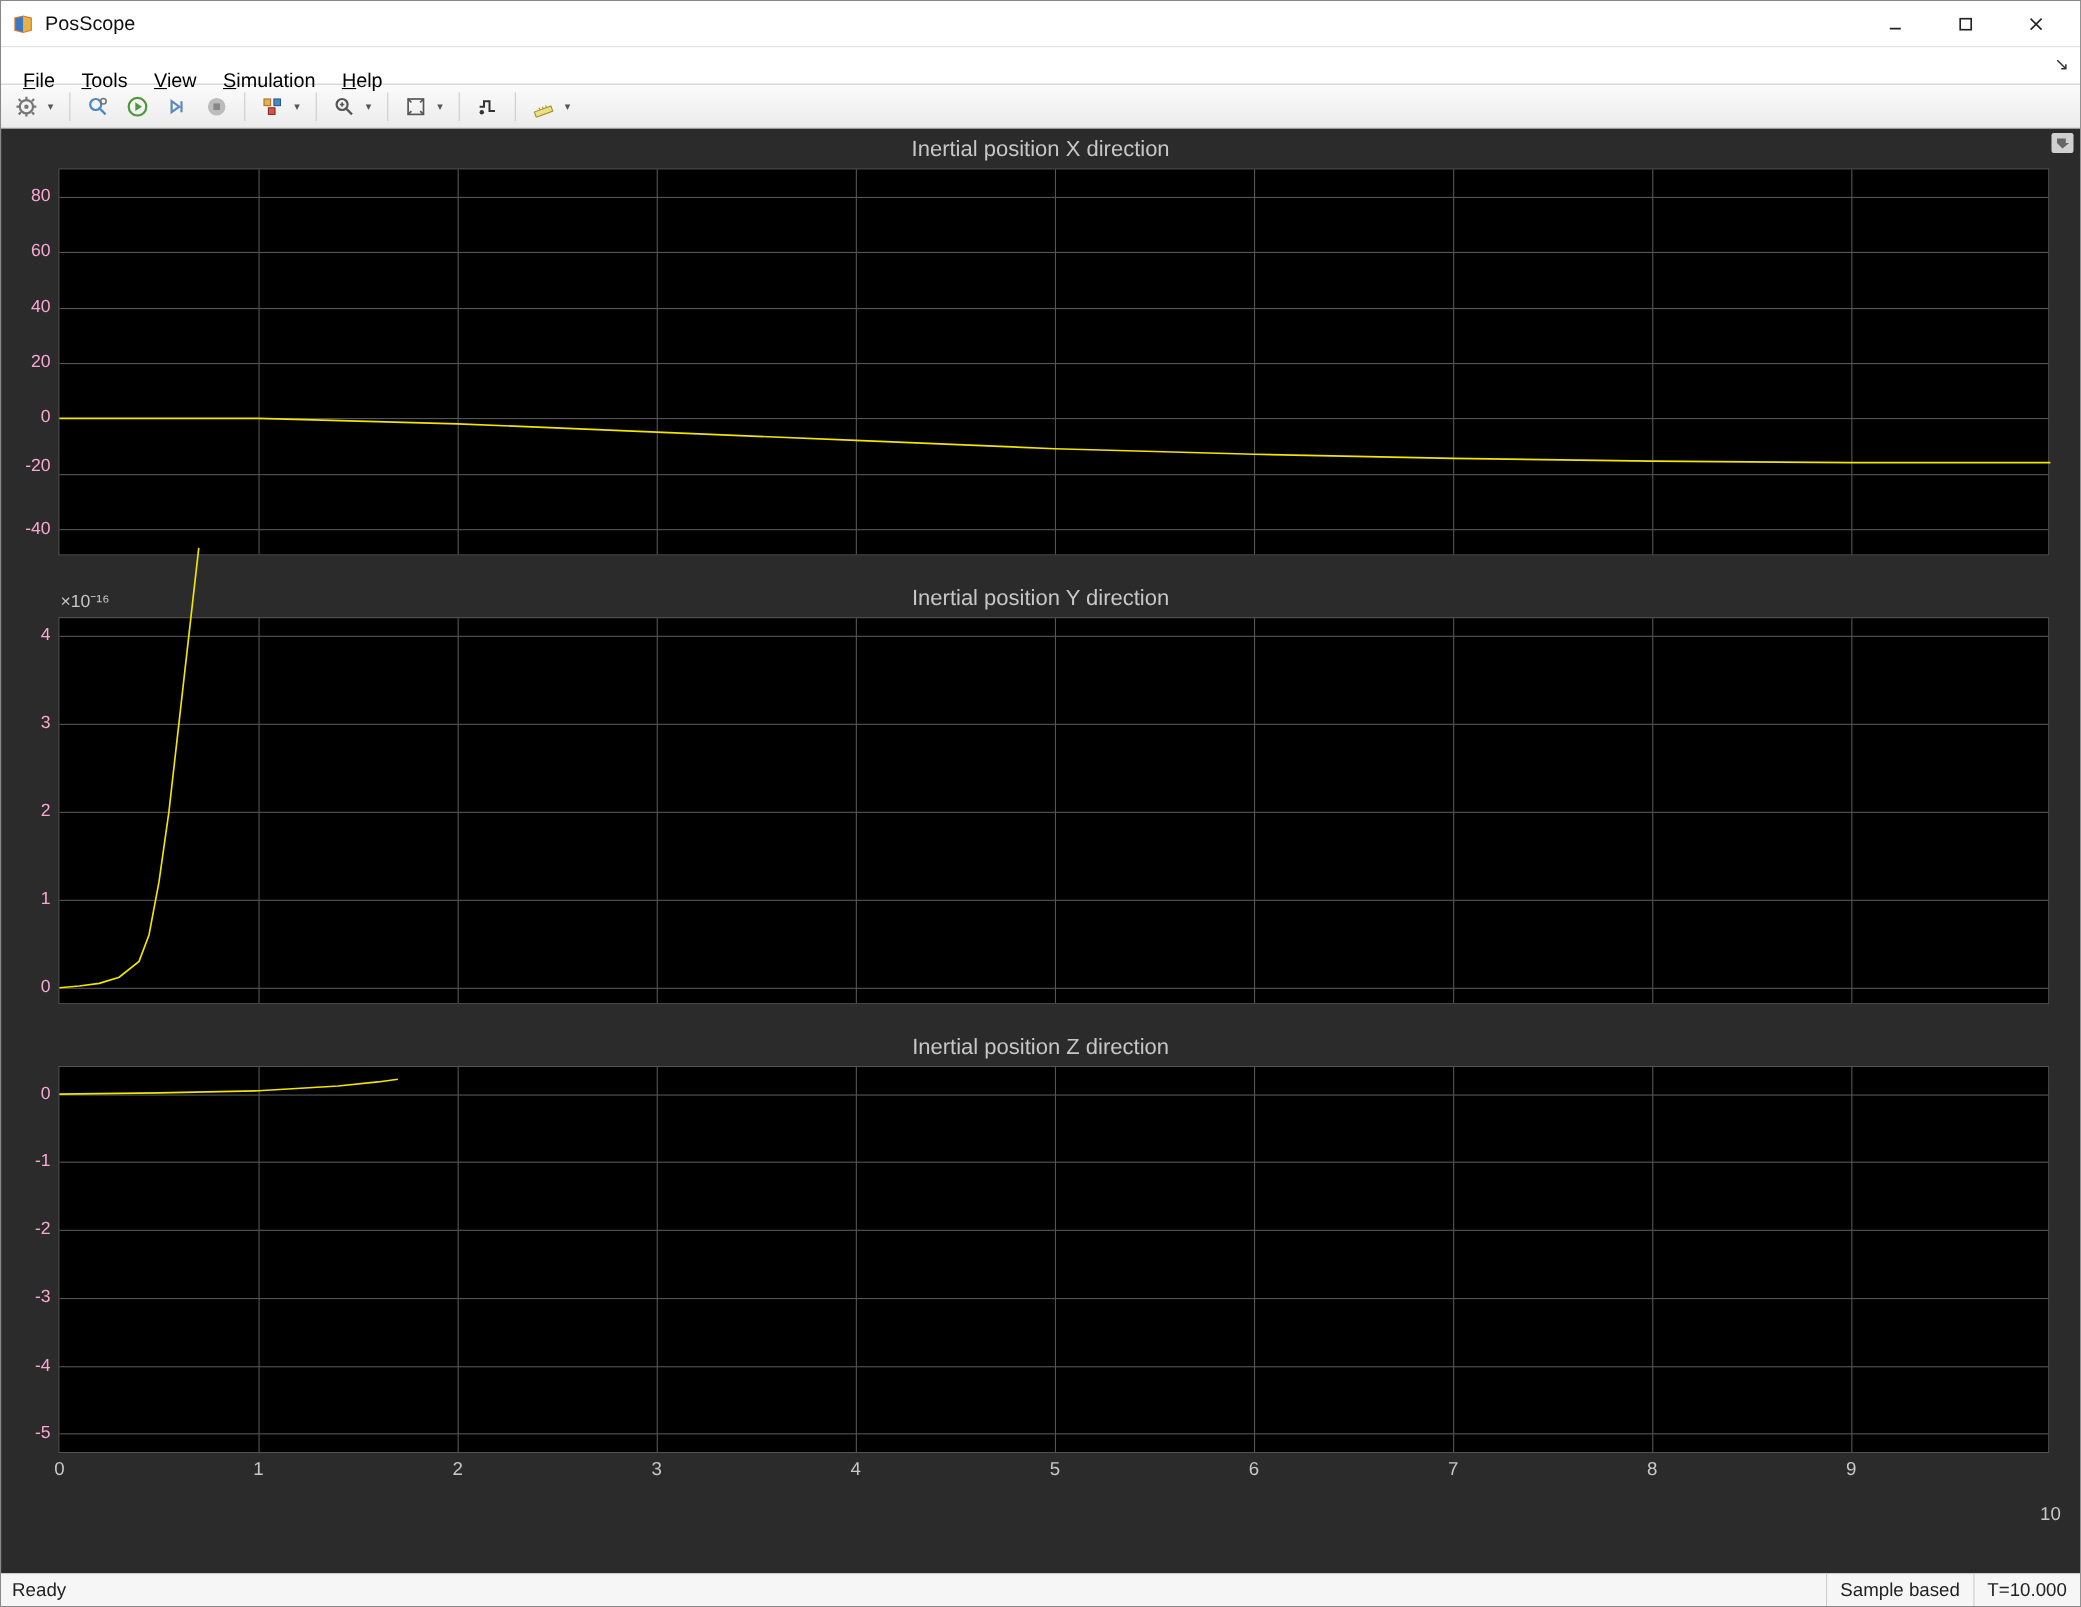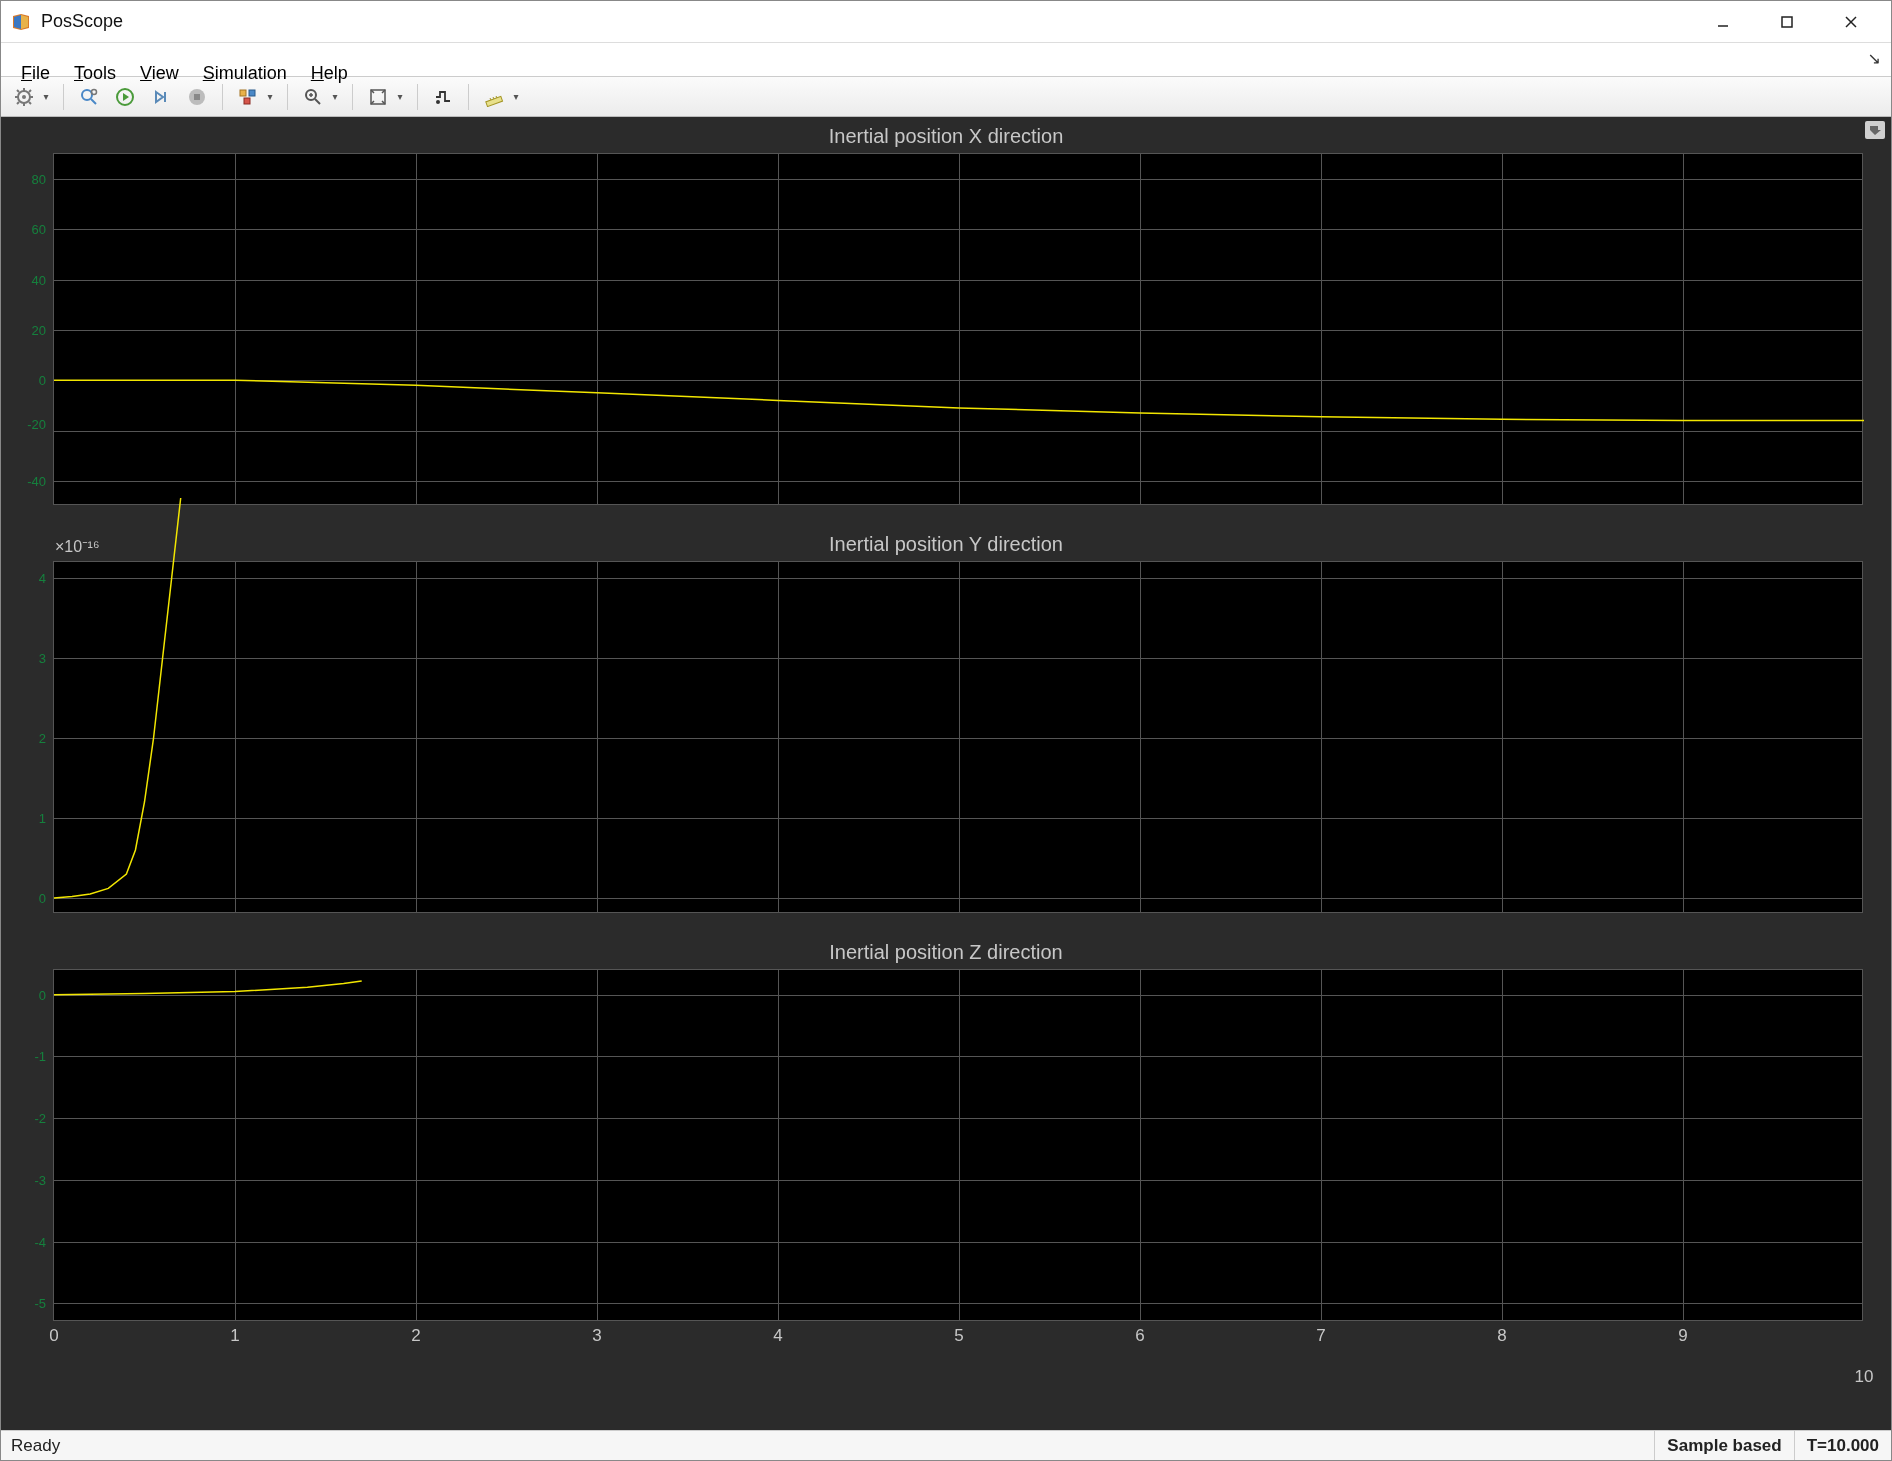--- a/index.html
+++ b/index.html
@@ -118,22 +118,22 @@
   .gridline-v, .gridline-h {
     position: absolute;
     background: #555;
   }
   .gridline-v { width: 1px; top: 0; bottom: 0; }
   .gridline-h { height: 1px; left: 0; right: 0; }
   .ytick {
     position: absolute;
     right: 100%;
     transform: translateY(-50%);
-    color: #15803d;
-    font-size: 13px;
+    color: #f9a8d4;
+    font-size: 16px;
     padding-right: 8px;
     white-space: nowrap;
   }
   .xtick {
     position: absolute;
     top: 100%;
     transform: translateX(-50%);
     color: #c7c7c7;
     font-size: 17px;
     padding-top: 6px;
@@ -162,21 +162,21 @@
     display: flex;
     align-items: center;
     font-size: 17px;
     color: #222;
   }
   .statusbar .status-left { padding-left: 10px; flex: 1; }
   .statusbar .status-box {
     border-left: 1px solid #ccc;
     padding: 0 12px;
     height: 100%;
-    display: flex; align-items: center; font-weight: bold;
+    display: flex; align-items: center;
   }
 </style>
 </head>
 <body>
 
 <div class="titlebar">
   <span class="app-icon">
     <svg width="20" height="20" viewBox="0 0 20 20">
       <rect x="0" y="0" width="20" height="20" fill="#fff"></rect>
       <path d="M2 4 L10 2 L18 4 L18 16 L10 18 L2 16 Z" fill="#d97a2b"></path>

